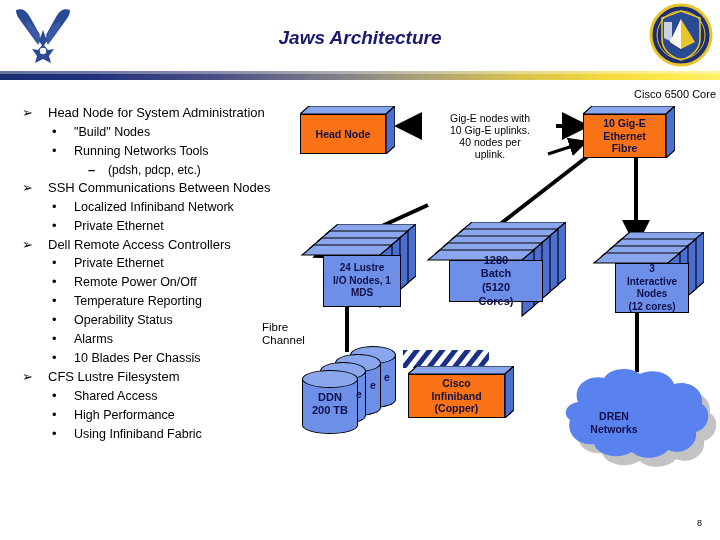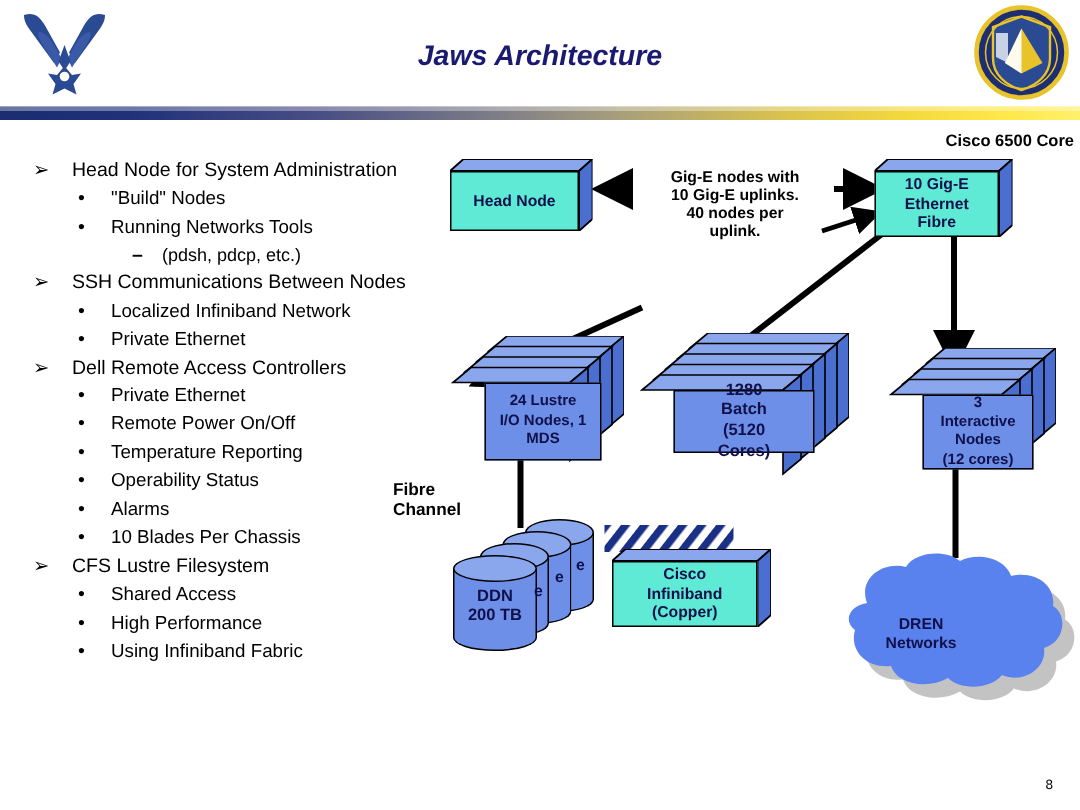--- a/index.html
+++ b/index.html
@@ -103,32 +103,31 @@
     left: 0; top: 0;
     width: 720px; height: 456px;
   }
 
   .dg-label {
     position: absolute;
     color: #000;
     font-size: 11px;
     line-height: 1.15;
     text-align: center;
-    font-weight: bold;
   }
 
   
   .box3d {
     position: absolute;
   }
   .box3d .face {
     position: absolute;
     left: 0; top: 8px;
     right: 9px; bottom: 0;
-    background: #5eead4;
+    background: #f97316;
     border: 1px solid #000;
     box-sizing: border-box;
     display: flex;
     align-items: center;
     justify-content: center;
     text-align: center;
     color: #10104a;
     font-weight: bold;
     font-size: 10.5px;
     line-height: 1.2;

